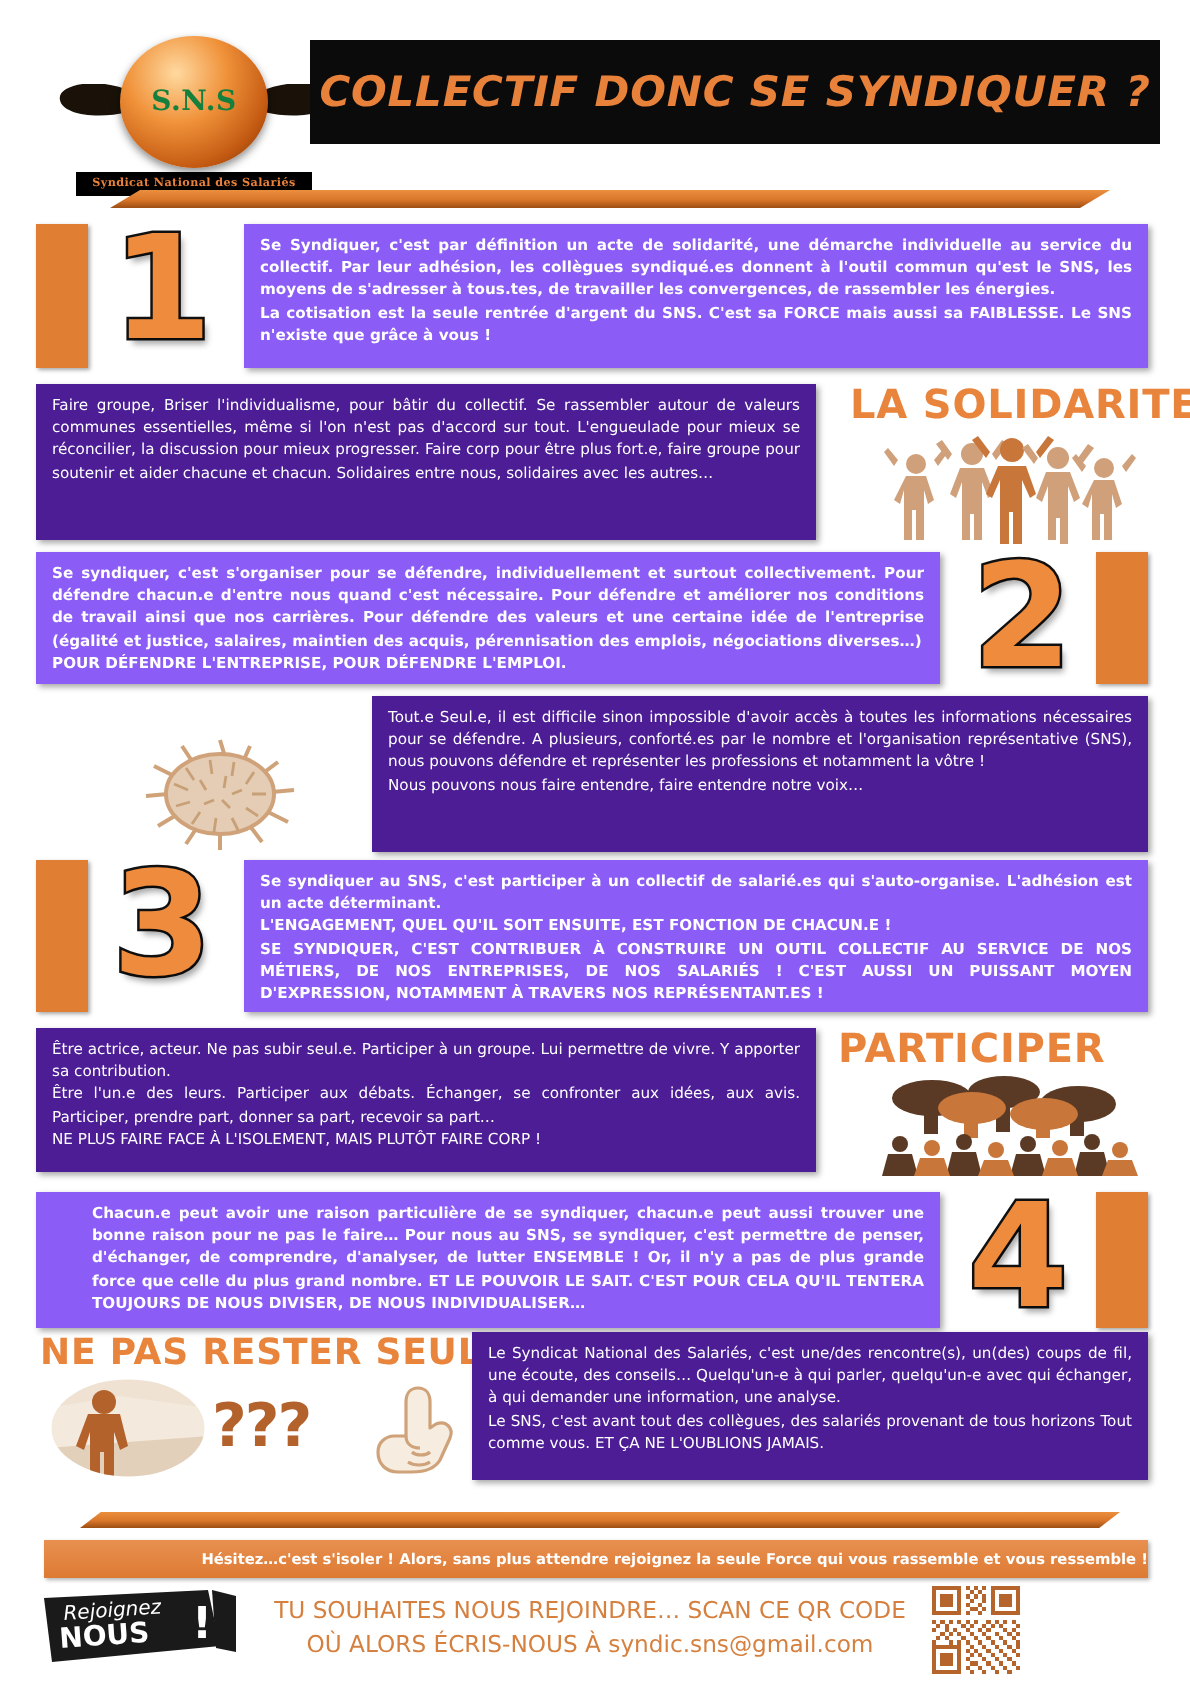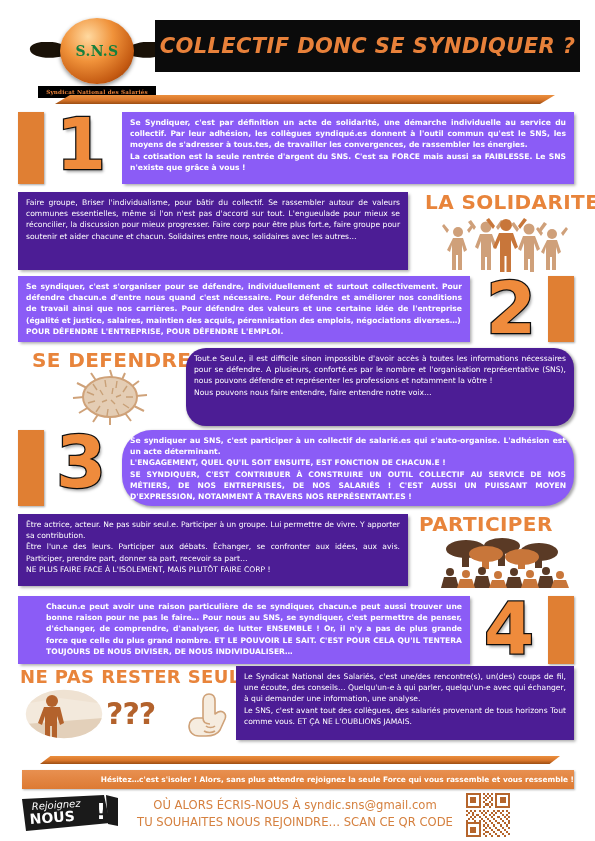--- a/index.html
+++ b/index.html
@@ -186,41 +186,40 @@
   </svg>
 
   <div class="panel-orange" style="left:18px;top:276px;width:452px;height:66px;">
     <p class="ptext">Se syndiquer, c'est s'organiser pour se défendre, individuellement et surtout collectivement. Pour défendre chacun.e d'entre nous quand c'est nécessaire. Pour défendre et améliorer nos conditions de travail ainsi que nos carrières. Pour défendre des valeurs et une certaine idée de l'entreprise (égalité et justice, salaires, maintien des acquis, pérennisation des emplois, négociations diverses…)<br>POUR DÉFENDRE L'ENTREPRISE, POUR DÉFENDRE L'EMPLOI.</p>
   </div>
   <div class="bignum" style="left:486px;top:272px;">2</div>
   <div class="tab" style="left:548px;top:276px;width:26px;height:66px;">
     <span style="left:19px;top:5px;">Raison N°</span>
   </div>
 
-  <div class="sect-head" style="left:32px;top:348px;">SE DEFENDRE</div>
   <svg class="art" style="left:55px;top:368px;width:110px;height:58px;" viewBox="0 0 110 58">
     <g stroke="#cfa279" stroke-width="2" fill="none">
       <g>
         <path d="M55 2 L58 12 M70 5 L66 14 M84 13 L76 19 M92 27 L81 28 M89 43 L79 38 M76 53 L70 45 M55 57 L55 46 M38 54 L44 45 M24 45 L34 39 M18 30 L29 29 M22 15 L32 20 M36 5 L42 14"></path>
       </g>
       <ellipse cx="55" cy="29" rx="27" ry="20" fill="#e4cdb4"></ellipse>
       <g stroke="#c8a077" stroke-width="1.4">
         <path d="M38 16 l4 6 M50 12 l1 7 M62 13 l-1 7 M72 18 l-4 6 M78 29 l-7 0 M74 40 l-6 -4 M64 47 l-3 -6 M52 48 l1 -7 M41 44 l4 -6 M33 35 l7 -2 M32 24 l7 3 M45 22 l3 5 M58 20 l-1 6 M66 27 l-5 2 M60 36 l-4 -4 M47 34 l5 -2"></path>
       </g>
     </g>
   </svg>
-  <div class="panel-black" style="left:186px;top:348px;width:388px;height:78px;border-radius:20px;">
+  <div class="panel-black" style="left:186px;top:348px;width:388px;height:78px;">
     <p class="ptext">Tout.e Seul.e, il est difficile sinon impossible d'avoir accès à toutes les informations nécessaires pour se défendre. A plusieurs, conforté.es par le nombre et l'organisation représentative (SNS), nous pouvons défendre et représenter les professions et notamment la vôtre !<br>Nous pouvons nous faire entendre, faire entendre notre voix…</p>
   </div>
 
   <div class="tab" style="left:18px;top:430px;width:26px;height:76px;">
     <span style="left:19px;top:8px;">Raison N°</span>
   </div>
   <div class="bignum" style="left:56px;top:426px;">3</div>
-  <div class="panel-orange" style="left:122px;top:430px;width:452px;height:76px;border-radius:30px;">
+  <div class="panel-orange" style="left:122px;top:430px;width:452px;height:76px;">
     <p class="ptext">Se syndiquer au SNS, c'est participer à un collectif de salarié.es qui s'auto-organise. L'adhésion est un acte déterminant.<br>L'ENGAGEMENT, QUEL QU'IL SOIT ENSUITE, EST FONCTION DE CHACUN.E !<br>SE SYNDIQUER, C'EST CONTRIBUER À CONSTRUIRE UN OUTIL COLLECTIF AU SERVICE DE NOS MÉTIERS, DE NOS ENTREPRISES, DE NOS SALARIÉS ! C'EST AUSSI UN PUISSANT MOYEN D'EXPRESSION, NOTAMMENT À TRAVERS NOS REPRÉSENTANT.ES !</p>
   </div>
 
   <div class="panel-black" style="left:18px;top:514px;width:390px;height:72px;">
     <p class="ptext">Être actrice, acteur. Ne pas subir seul.e. Participer à un groupe. Lui permettre de vivre. Y apporter sa contribution.<br>Être l'un.e des leurs. Participer aux débats. Échanger, se confronter aux idées, aux avis. Participer, prendre part, donner sa part, recevoir sa part…<br>NE PLUS FAIRE FACE À L'ISOLEMENT, MAIS PLUTÔT FAIRE CORP !</p>
   </div>
   <div class="sect-head" style="left:419px;top:512px;">PARTICIPER</div>
   <svg class="art" style="left:440px;top:536px;width:130px;height:52px;" viewBox="0 0 130 52">
     <g fill="#5a3a25">
       <ellipse cx="26" cy="13" rx="20" ry="9"></ellipse>
@@ -312,22 +311,22 @@
         <rect x="78" y="33" width="4" height="5" transform="rotate(-8 80 35)"></rect>
         <rect x="86" y="32" width="4" height="5" transform="rotate(-8 88 34)"></rect>
       </g>
       <text x="14" y="17" fill="#ffffff" font-family="DejaVu Sans, sans-serif" font-size="10" font-style="italic" transform="rotate(-4 14 17)">Rejoignez</text>
       <text x="12" y="31" fill="#ffffff" font-family="DejaVu Sans, sans-serif" font-size="14" font-weight="bold" transform="rotate(-4 12 31)">NOUS</text>
       <text x="78" y="26" fill="#ffffff" font-family="DejaVu Sans, sans-serif" font-size="22" font-weight="bold">!</text>
     </svg>
   </div>
 
   <div class="footer-lines">
+    <div>TU SOUHAITES NOUS REJOINDRE… SCAN CE QR CODE</div>
     <div>OÙ ALORS ÉCRIS-NOUS À syndic.sns@gmail.com</div>
-    <div>TU SOUHAITES NOUS REJOINDRE… SCAN CE QR CODE</div>
   </div>
 
   <svg class="qr" viewBox="0 0 21 21" shape-rendering="crispEdges">
     <rect width="21" height="21" fill="#ffffff"></rect>
     <g fill="#b5652c">
       <path d="M0 0h7v7H0zM1 1v5h5V1z M2 2h3v3H2z"></path>
       <path d="M14 0h7v7h-7zM15 1v5h5V1z M16 2h3v3h-3z"></path>
       <path d="M0 14h7v7H0zM1 15v5h5v-5z M2 16h3v3H2z"></path>
       <rect x="8" y="0" width="1" height="1"></rect>
         <rect x="10" y="0" width="1" height="1"></rect>

